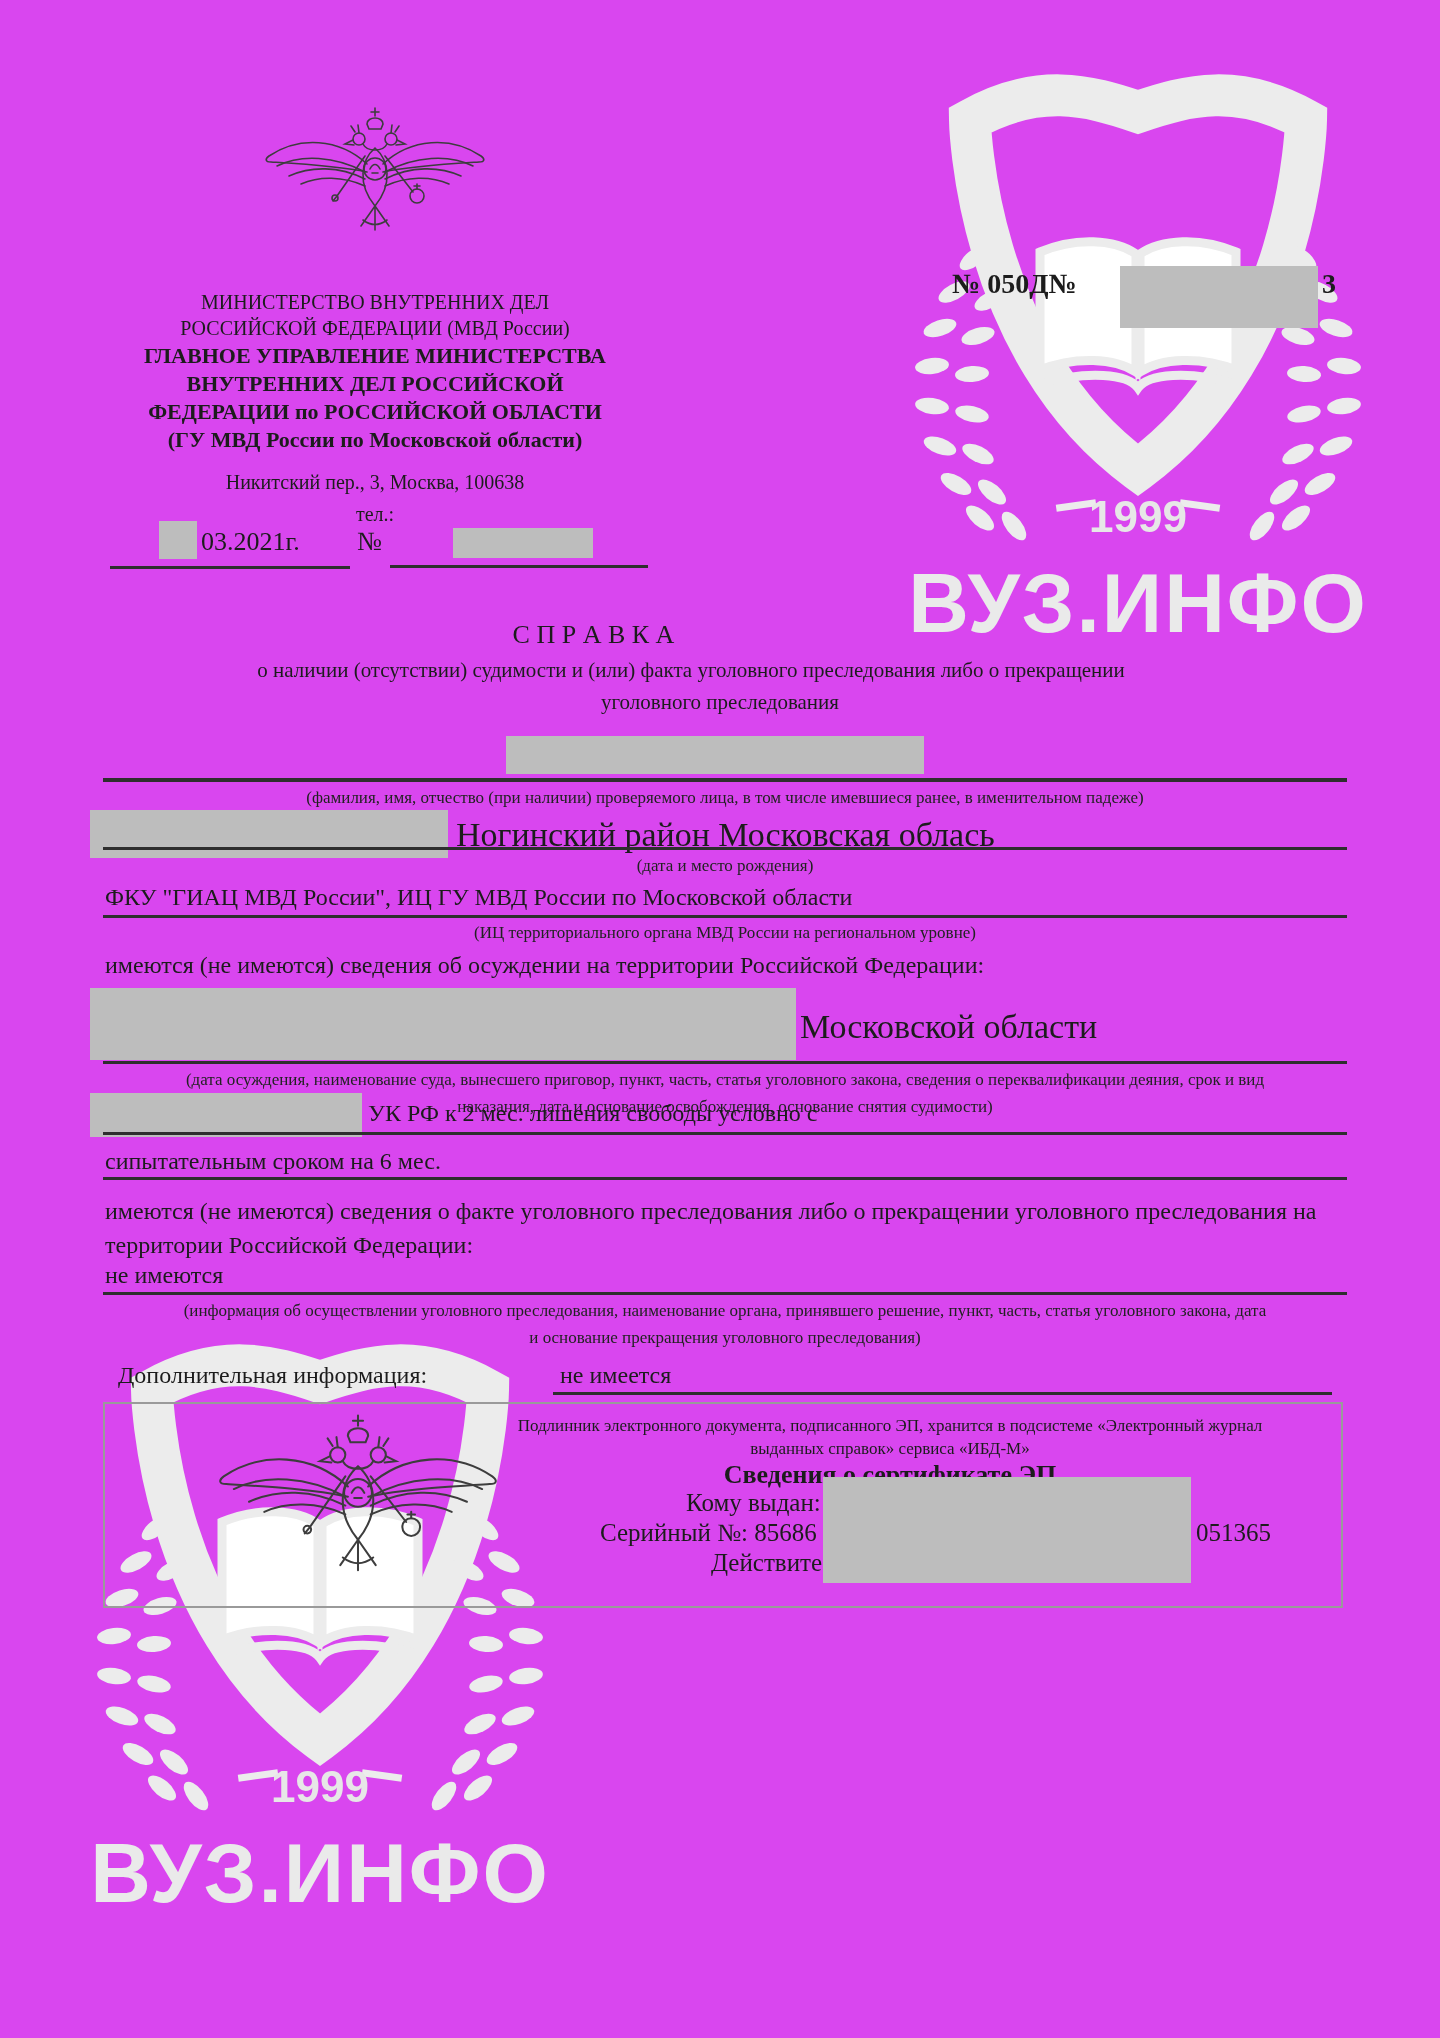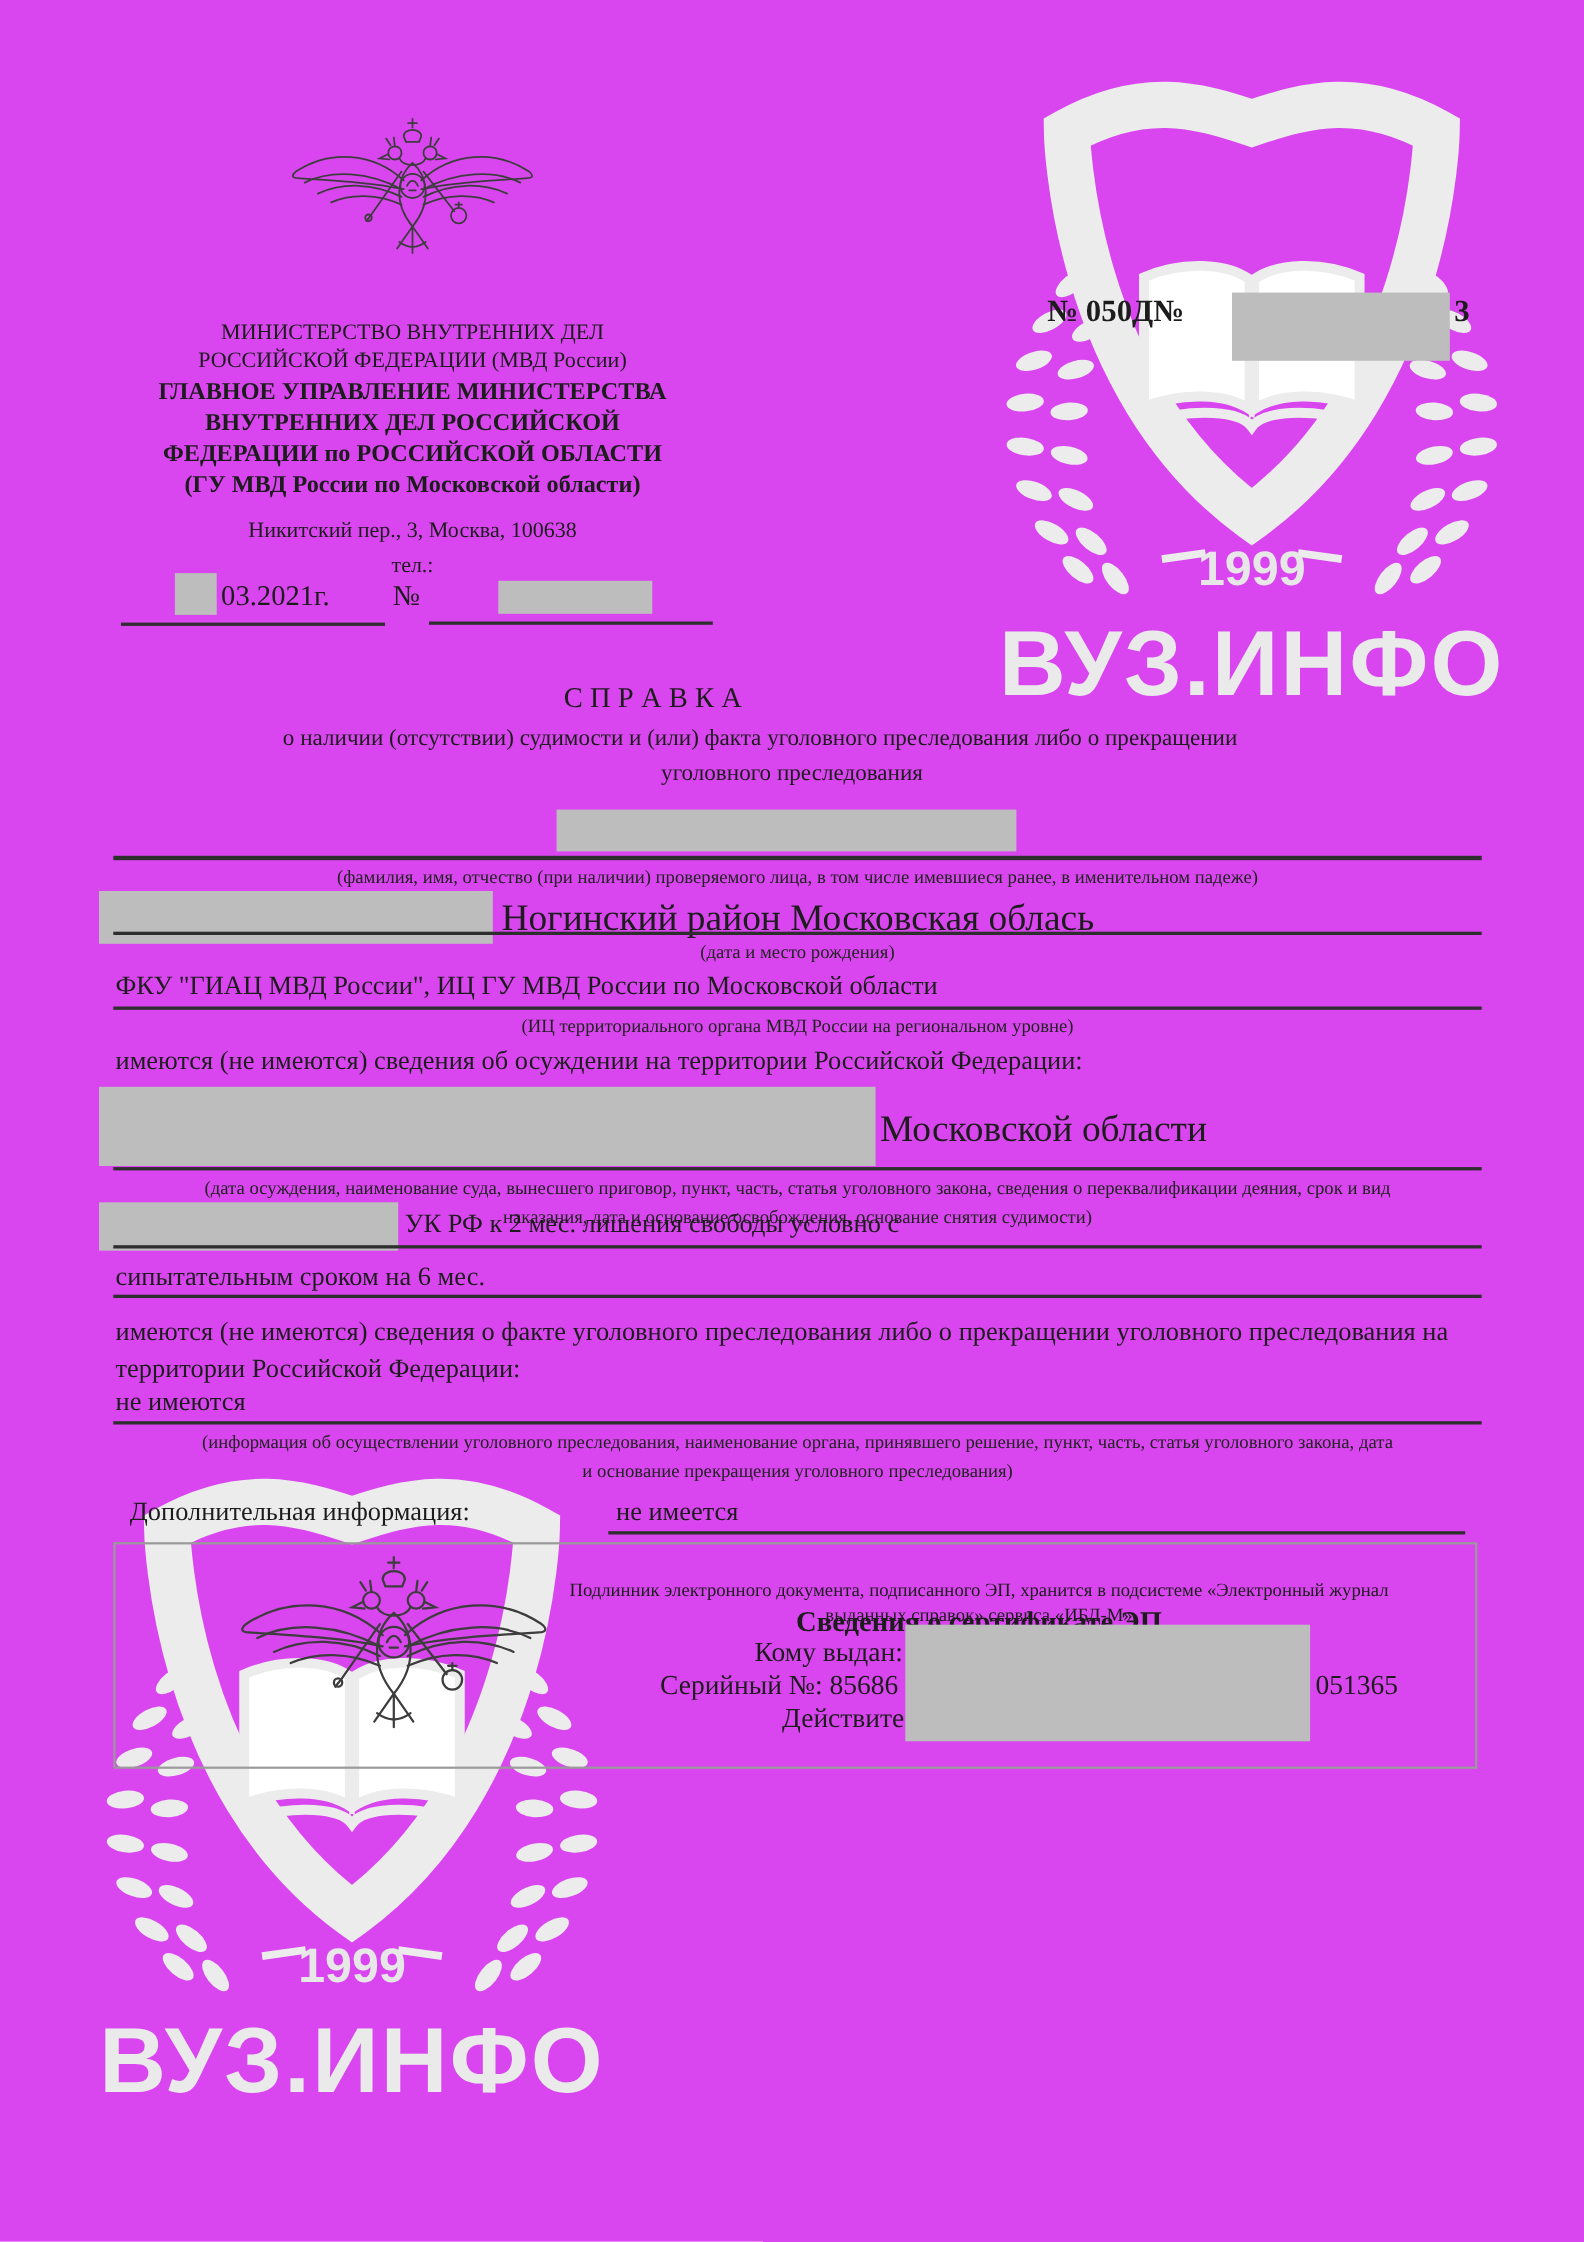--- a/index.html
+++ b/index.html
@@ -14,21 +14,21 @@
   .redact{position:absolute;background:#bdbdbd;}
   .rule{position:absolute;background:#2e2e2e;height:3px;}
   .rule-thick{height:4px;}
   .cap{position:absolute;left:103px;width:1244px;text-align:center;font-size:17px;color:#222;}
   .org-sm{font-size:20px;line-height:28px;}
   .org-bold{font-size:22px;font-weight:bold;line-height:28px;}
   .body-txt{font-size:24px;}
   .body-big{font-size:34px;}
   .docnum{font-size:28px;font-weight:bold;}
   .cert-box{position:absolute;left:103px;top:1402px;width:1240px;height:206px;border:2px solid #9a9a9a;box-sizing:border-box;background:transparent;}
-  .cert-small{font-size:17px;margin-top:20px;}
+  .cert-small{font-size:17px;}
   .cert-txt{font-size:25px;}
   .cert-head{font-size:26px;font-weight:bold;}
   svg text.wm-year{font-family:"Liberation Sans",sans-serif;font-weight:bold;font-size:44px;fill:#e7e7e7;}
   svg text.wm-brand{font-family:"Liberation Sans",sans-serif;font-weight:bold;font-size:84px;fill:#eaeaea;letter-spacing:2px;}
 </style>
 </head>
 <body>
 
 <div id="page">
 

